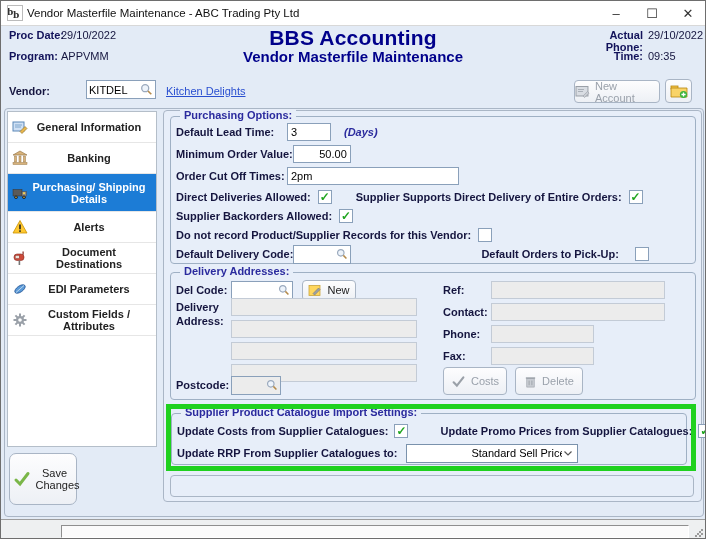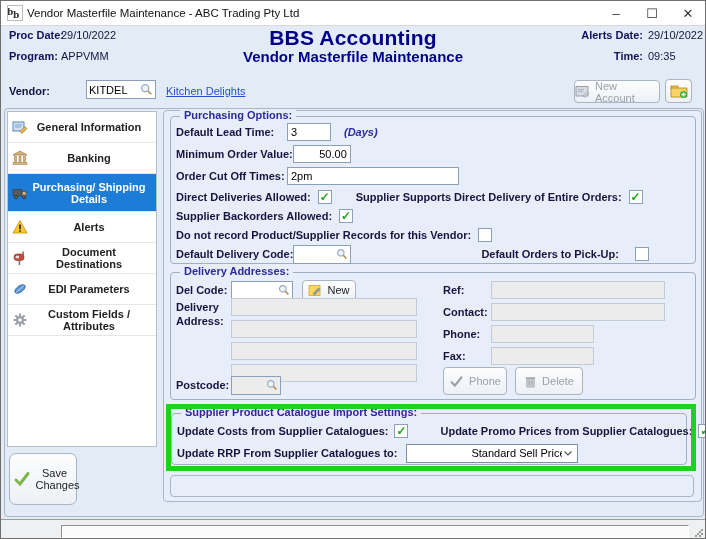--- a/index.html
+++ b/index.html
@@ -87,21 +87,21 @@
     <span class="wctl" style="right:36px">☐</span>
     <span class="wctl" style="right:0">✕</span>
   </div>
 
   <span class="abs hlbl" style="left:8px;top:28px">Proc Date:</span>
   <span class="abs hval" style="left:60px;top:28px">29/10/2022</span>
   <span class="abs hlbl" style="left:8px;top:49px">Program:</span>
   <span class="abs hval" style="left:60px;top:49px">APPVMM</span>
   <div id="screen-title">Vendor Masterfile Maintenance</div>
   <div id="app-title">BBS Accounting</div>
-  <span class="abs hlbl" style="left:570px;top:28px;width:72px;text-align:right">Alerts Date:</span>
+  <span class="abs hlbl" style="left:570px;top:28px;width:72px;text-align:right">Actual Phone:</span>
   <span class="abs hval" style="left:647px;top:28px">29/10/2022</span>
   <span class="abs hlbl" style="left:570px;top:49px;width:72px;text-align:right">Time:</span>
   <span class="abs hval" style="left:647px;top:49px">09:35</span>
 
   <span class="abs lbl" style="left:8px;top:84px">Vendor:</span>
   <div class="abs lookup" style="left:85px;top:79px;width:70px">
     <input value="KITDEL" style="">
     <svg width="13" height="13" viewBox="0 0 13 13">
       <circle cx="5.2" cy="5.2" r="3.5" fill="#eef4fb" stroke="#9aa9bd" stroke-width="1.3"></circle>
       <line x1="8" y1="8" x2="11.3" y2="11.3" stroke="#b58a4a" stroke-width="1.6"></line>
@@ -307,21 +307,21 @@
     <input class="inp dis" style="width: 103px;" value="">
   </div>
   <div class="row" style="left:442px;top:345px">
     <span class="lbl" style="flex:0 0 48px">Fax:</span>
     <input class="inp dis" style="width: 103px;" value="">
   </div>
   <div class="abs btn dis" style="left:442px;top:366px;width:64px;height:28px">
     <svg width="15" height="13" viewBox="0 0 16 16">
       <path d="M2 9 L6 13 L14 3" stroke="#9aa0a8" stroke-width="2.6" fill="none" stroke-linecap="round"></path>
     </svg>
-    <span>Phone</span>
+    <span>Costs</span>
   </div>
   <div class="abs btn dis" style="left:514px;top:366px;width:68px;height:28px">
     <svg width="13" height="13" viewBox="0 0 14 14">
       <rect x="3" y="4" width="8" height="9" fill="#c9cdd3" stroke="#9aa0a8" stroke-width=".7"></rect>
       <rect x="2" y="2.5" width="10" height="1.6" fill="#9aa0a8"></rect>
       <line x1="5.5" y1="6" x2="5.5" y2="11" stroke="#9aa0a8"></line>
         <line x1="8.5" y1="6" x2="8.5" y2="11" stroke="#9aa0a8"></line>
     </svg>
     <span>Delete</span>
   </div>

